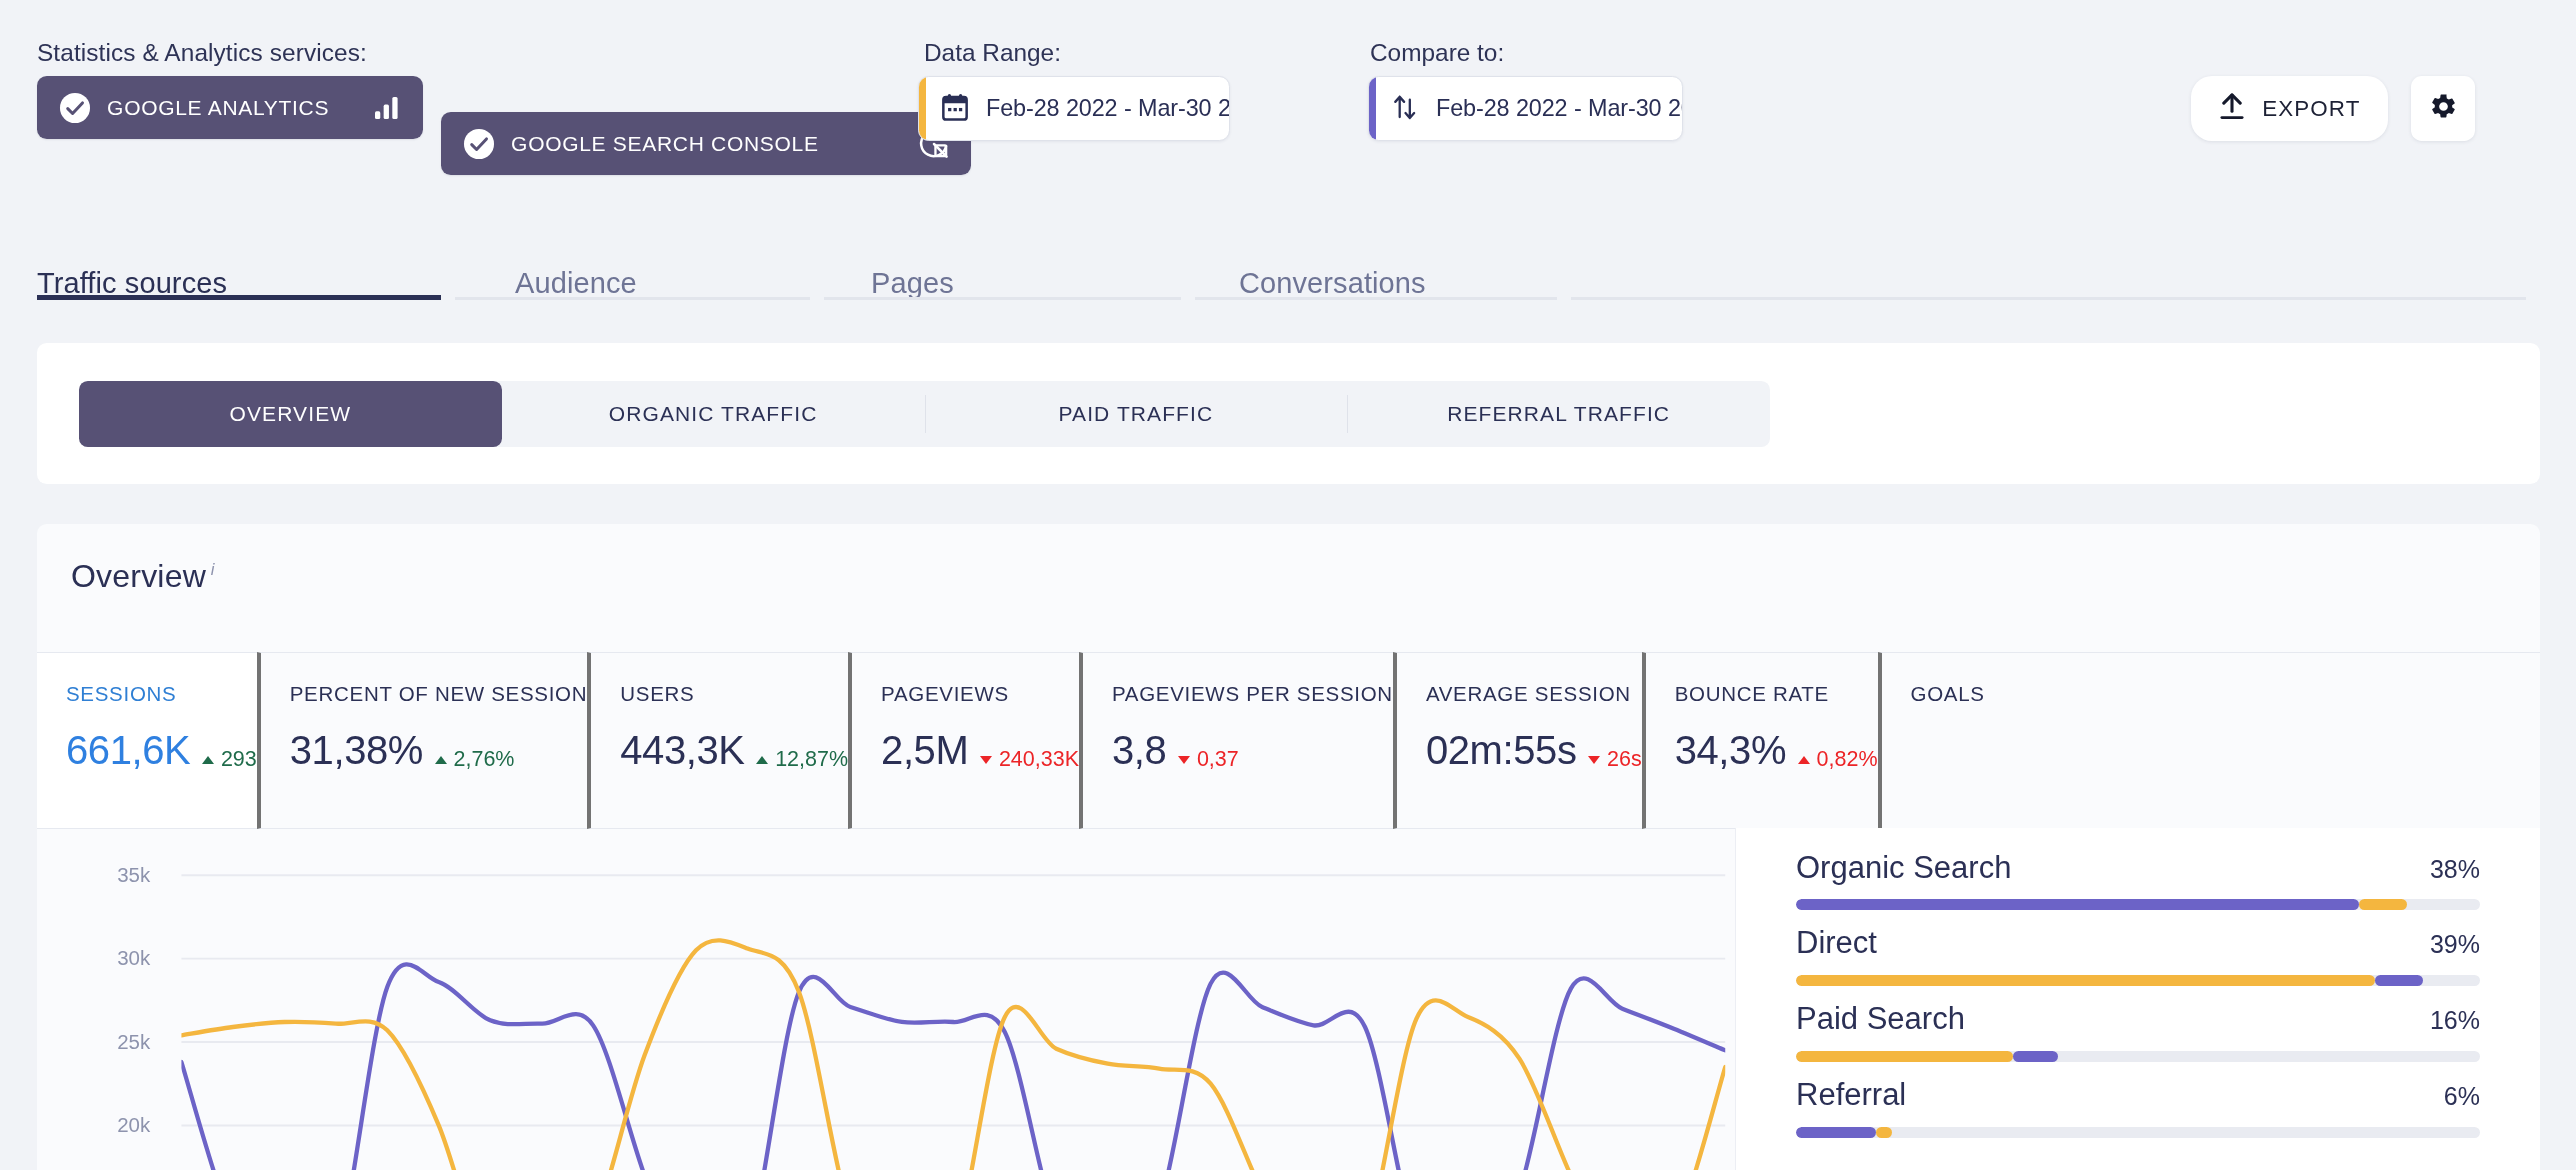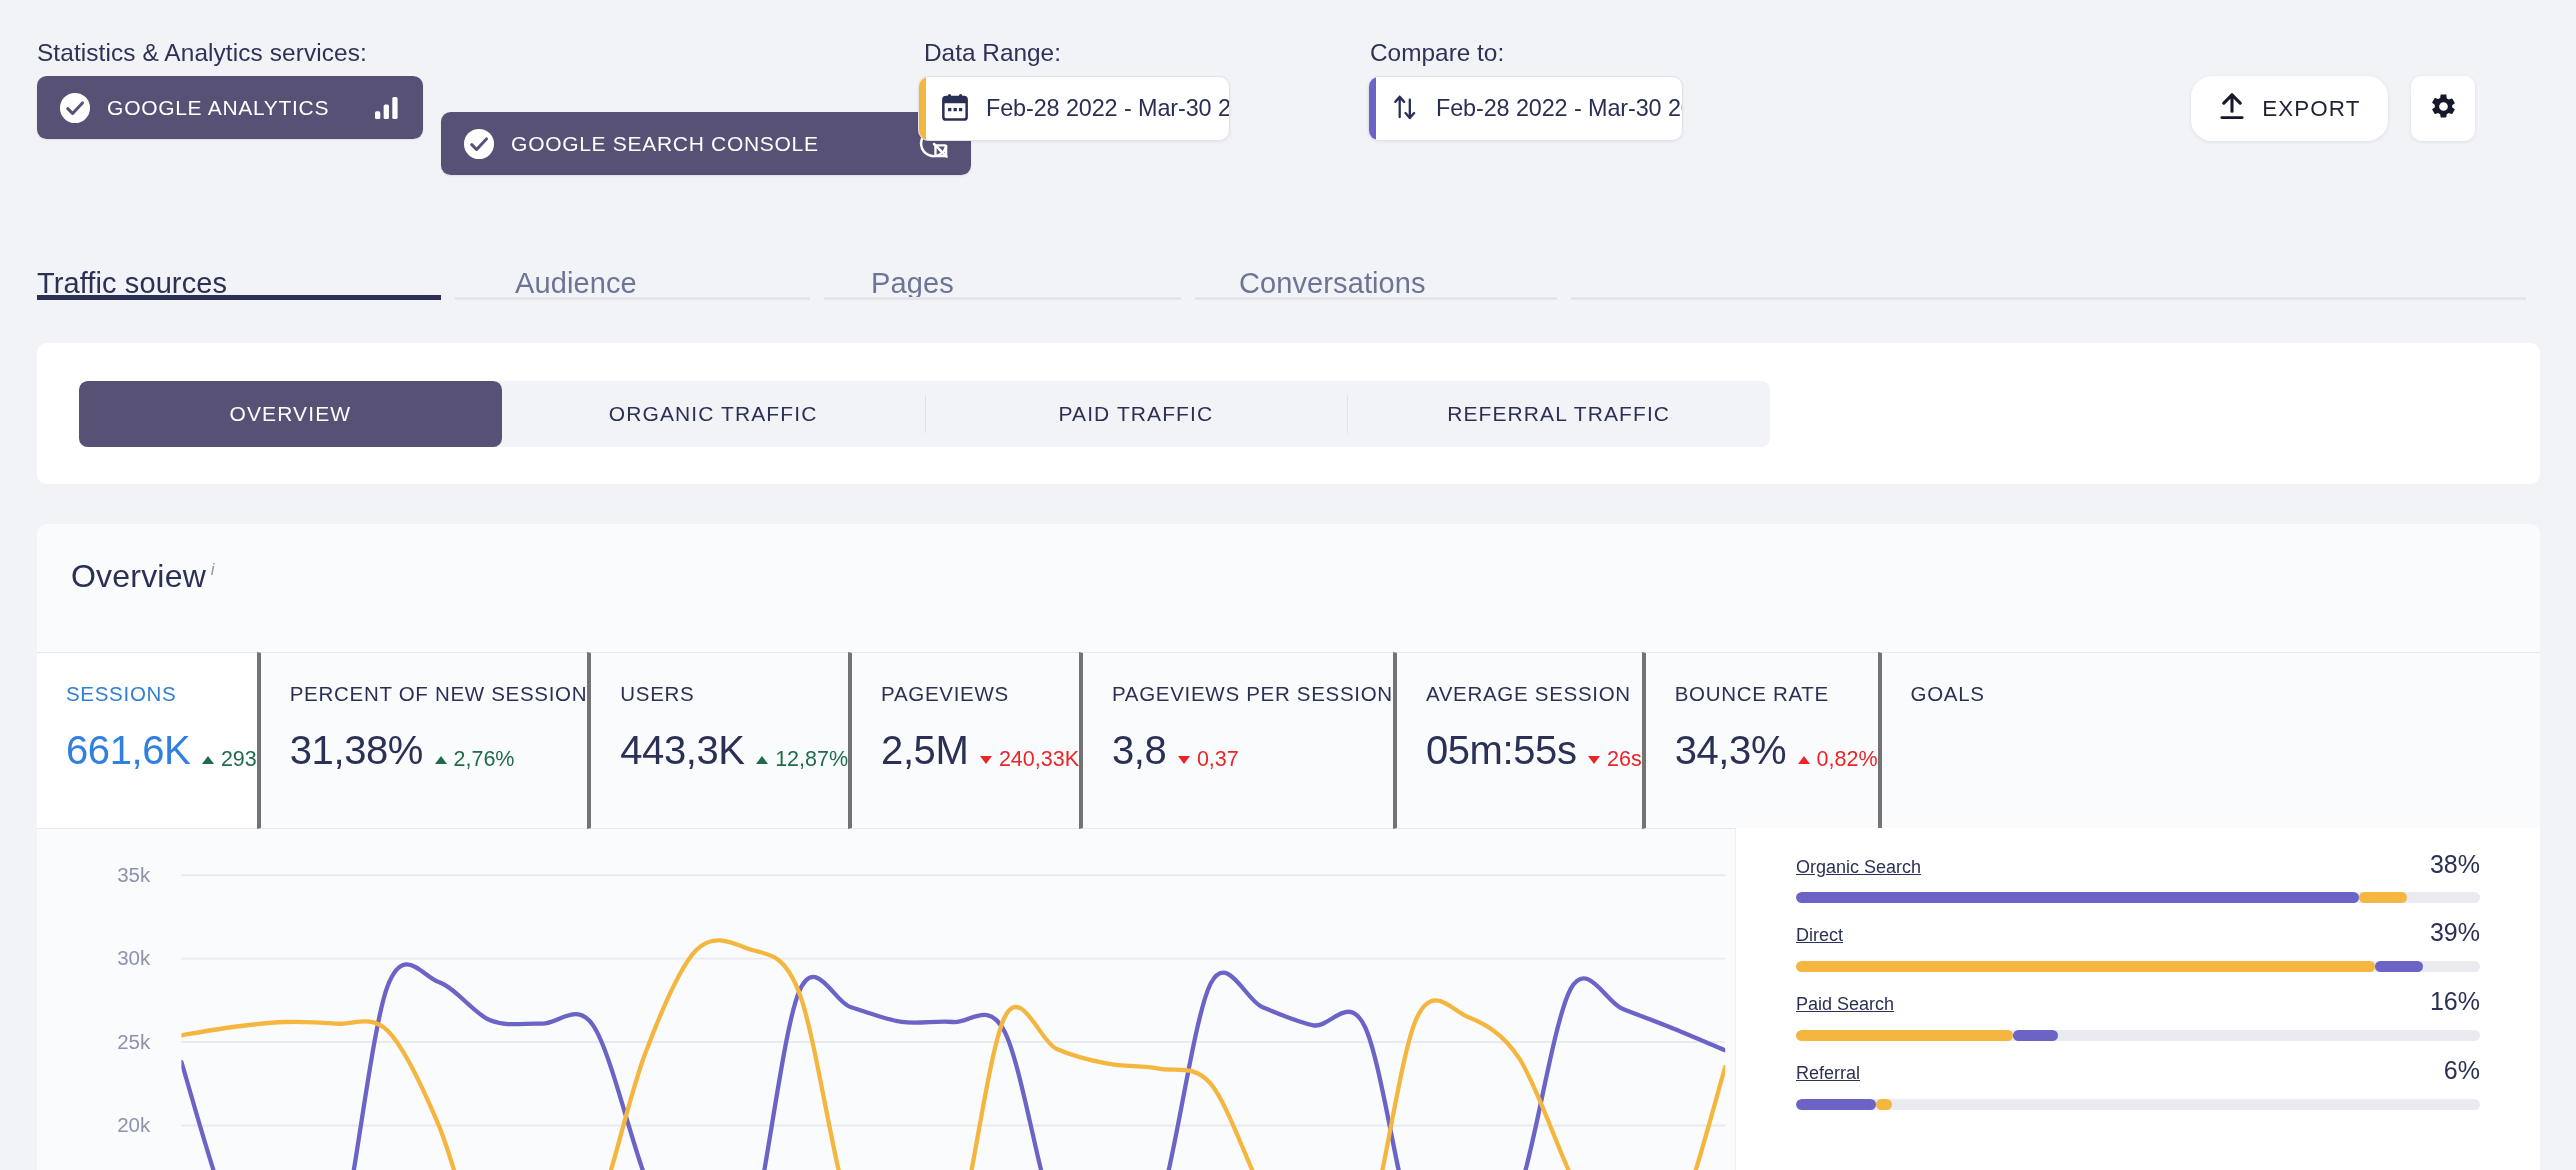--- a/index.html
+++ b/index.html
@@ -199,21 +199,21 @@
   
   .breakdown {
     position: absolute; left: 1698px; top: 304px; width: 805px; height: 381px;
     background: #ffffff; border-left: 1px solid #eceef4; padding: 21.5px 60px 0 60px;
   }
   .bd-row { margin-bottom: 15.6px; }
   .bd-head {
     display: flex; align-items: baseline; justify-content: space-between;
     margin-bottom: 13.7px;
   }
-  .bd-name { font-size: 18px; color: #2b3055; text-decoration: underline; }
+  .bd-name { font-size: 31px; color: #2b3055; }
   .bd-pct { font-size: 25px; color: #2b3055; }
   .bd-track {
     position: relative; height: 10.7px; border-radius: 5.9px; background: #e9ebf1;
     overflow: hidden;
   }
   .bd-seg-a, .bd-seg-b {
     position: absolute; top: 0; height: 10.7px; border-radius: 5.9px;
   }
   .bd-seg-a { left: 0; }
 </style>
@@ -396,21 +396,21 @@
         <span class="kpi-delta down">
             <i class="arrow a-down"></i>
             <span>0,37</span>
           </span>
       </div>
     </div>
 
     <div class="kpi" id="kpi-5">
       <div class="kpi-label">AVERAGE SESSION</div>
       <div class="kpi-row">
-        <span class="kpi-value">05m:55s</span>
+        <span class="kpi-value">02m:55s</span>
         <span class="kpi-delta down">
             <i class="arrow a-down"></i>
             <span>26s</span>
           </span>
       </div>
     </div>
 
     <div class="kpi" id="kpi-6">
       <div class="kpi-label">BOUNCE RATE</div>
       <div class="kpi-row">

